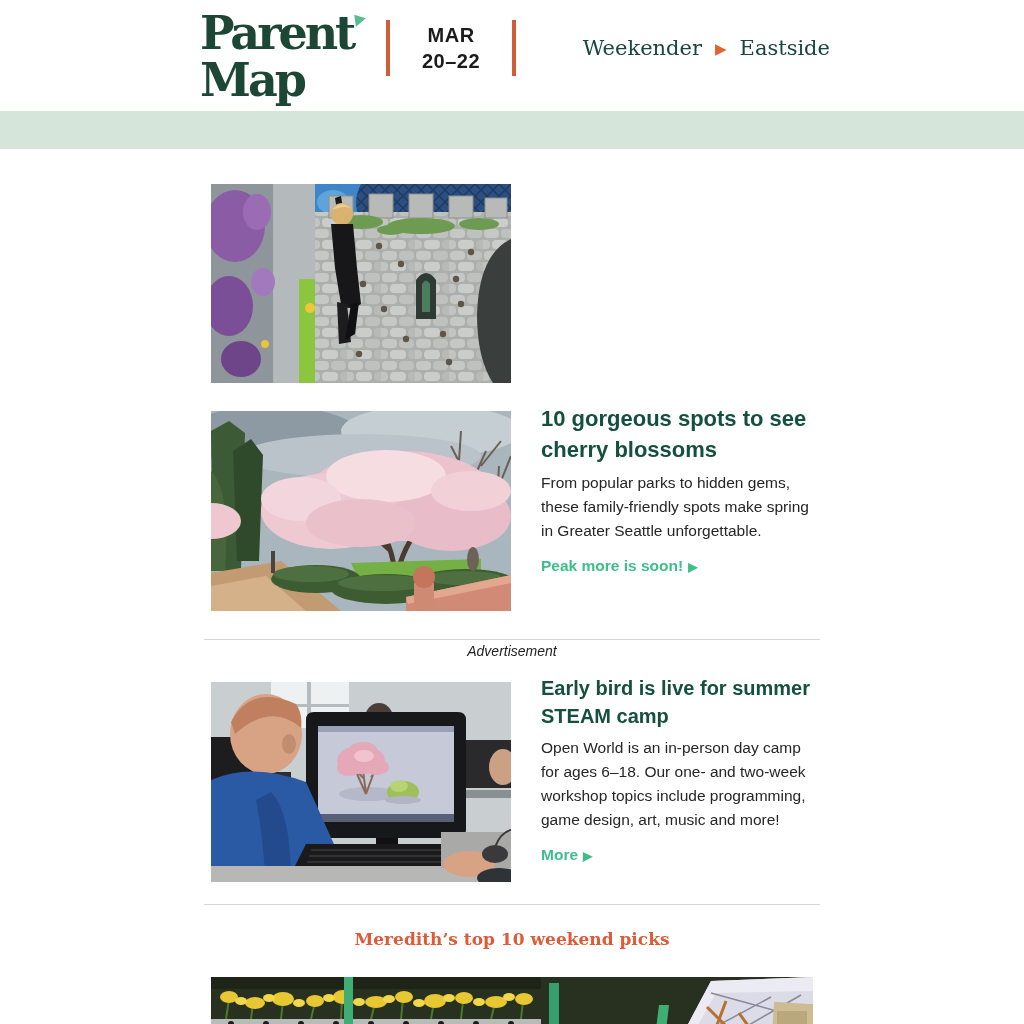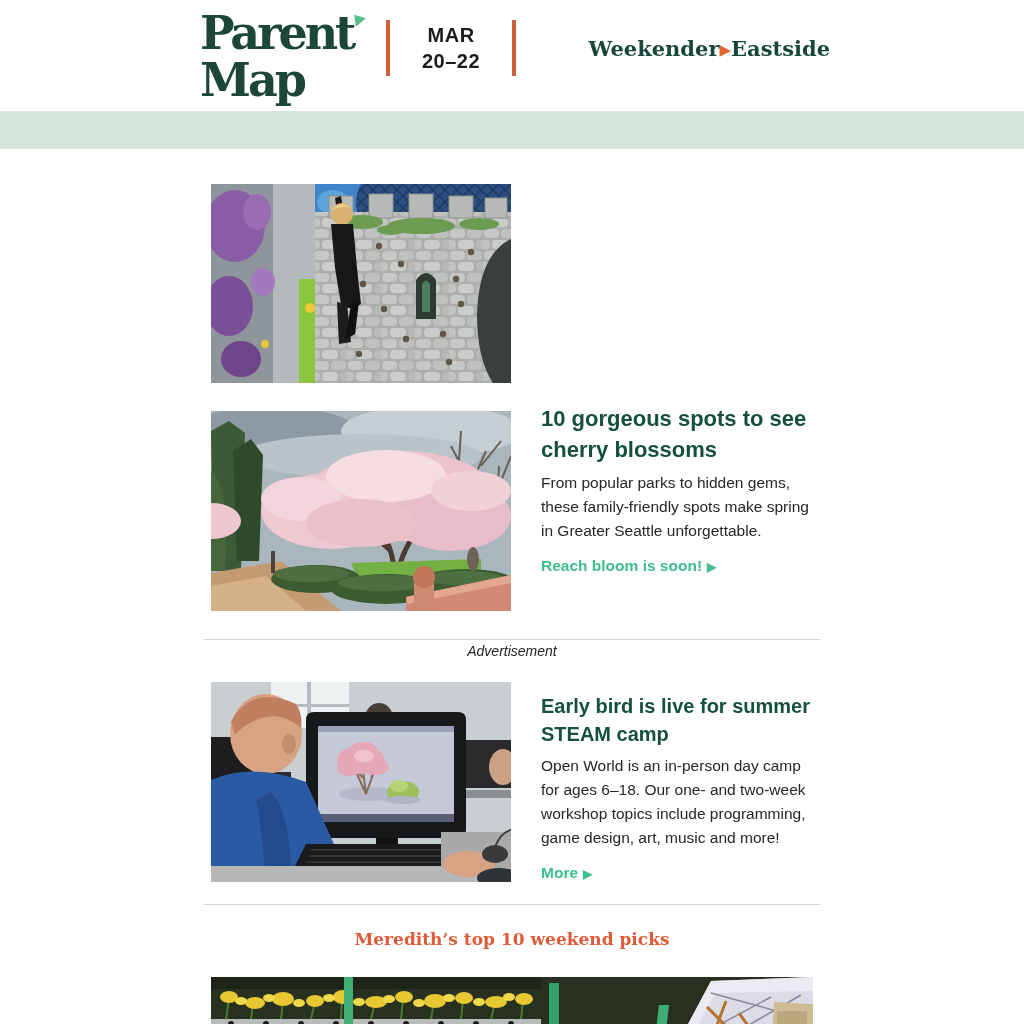--- a/index.html
+++ b/index.html
@@ -37,22 +37,22 @@
     display: flex; align-items: center; gap: 32px;
   }
   .date-bar { width: 4px; height: 56px; background: #cf5f36; }
   .date-text {
     text-align: center; font-weight: bold; font-size: 20px;
     line-height: 26px; color: #1b1b1b; letter-spacing: 0.5px;
   }
 
   .edition {
     position: absolute; right: -10px; top: 36px;
-    display: flex; align-items: center; 
-    font-family: "DejaVu Serif", serif; font-weight: bold;
+    display: flex; align-items: center; gap: 13px;
+    font-family: "DejaVu Serif", serif; font-weight: normal;
     font-size: 21px; color: #17473a;
   }
   .edition-arrow { color: #e2632f; font-size: 15px; font-family: "DejaVu Sans", sans-serif; padding-top: 2px; }
 
   
   main { width: 616px; margin: 0 auto; padding-top: 35px; }
 
   .story { display: flex; margin-bottom: 28px; }
   .story-image {
     width: 300px; flex: 0 0 300px; margin-left: 7px; display: block;
@@ -72,21 +72,21 @@
     text-decoration: none; cursor: pointer;
   }
   .story-link .arr { font-size: 12px; margin-left: 5px; }
 
   .divider { border: none; border-top: 1px solid #d5d5d5; height: 0; margin-top: 22px; }
 
   .ad-label {
     text-align: center; font-style: italic; font-size: 14px;
     color: #222222; margin-top: 3px;
   }
-  .ad-story { margin-top: 23px; margin-bottom: 0; align-items: flex-end; }
+  .ad-story { margin-top: 23px; margin-bottom: 0; }
 
   .picks-heading {
     text-align: center; margin-top: 16px;
     font-family: "DejaVu Serif", serif; font-weight: bold;
     font-size: 17px; line-height: 36px; color: #df5a36;
   }
 
   .bottom-image { display: block; width: 602px; margin: 20px 0 0 7px; }
   .bottom-image svg { display: block; }
 </style>
@@ -234,21 +234,21 @@
         <polygon points="195,200 195,186 300,164 300,200" fill="#d08a76"></polygon>
         <polygon points="195,186 300,164 300,172 197,193" fill="#e3a68e"></polygon>
         <rect x="203" y="172" width="20" height="28" fill="#cf8a74"></rect>
         <circle cx="213" cy="166" r="11" fill="#c3765c"></circle>
         <ellipse cx="262" cy="148" rx="6" ry="12" fill="#6e6258"></ellipse>
       </svg>
     </a>
     <div class="story-text">
       <a class="story-title">10 gorgeous spots to see cherry blossoms</a>
       <p class="story-body">From popular parks to hidden gems, these family-friendly spots make spring in Greater Seattle unforgettable.</p>
-      <a class="story-link"><span>Reach bloom is soon!</span><span class="arr">▶</span></a>
+      <a class="story-link"><span>Peak more is soon!</span><span class="arr">▶</span></a>
     </div>
   </article>
 
   <hr class="divider">
 
   <div class="ad-label">Advertisement</div>
 
   <article class="story ad-story">
     <a class="story-image" aria-label="Student doing 3D modeling on a computer at STEAM camp">
       <svg width="300" height="200" viewBox="0 0 300 200" xmlns="http://www.w3.org/2000/svg">

